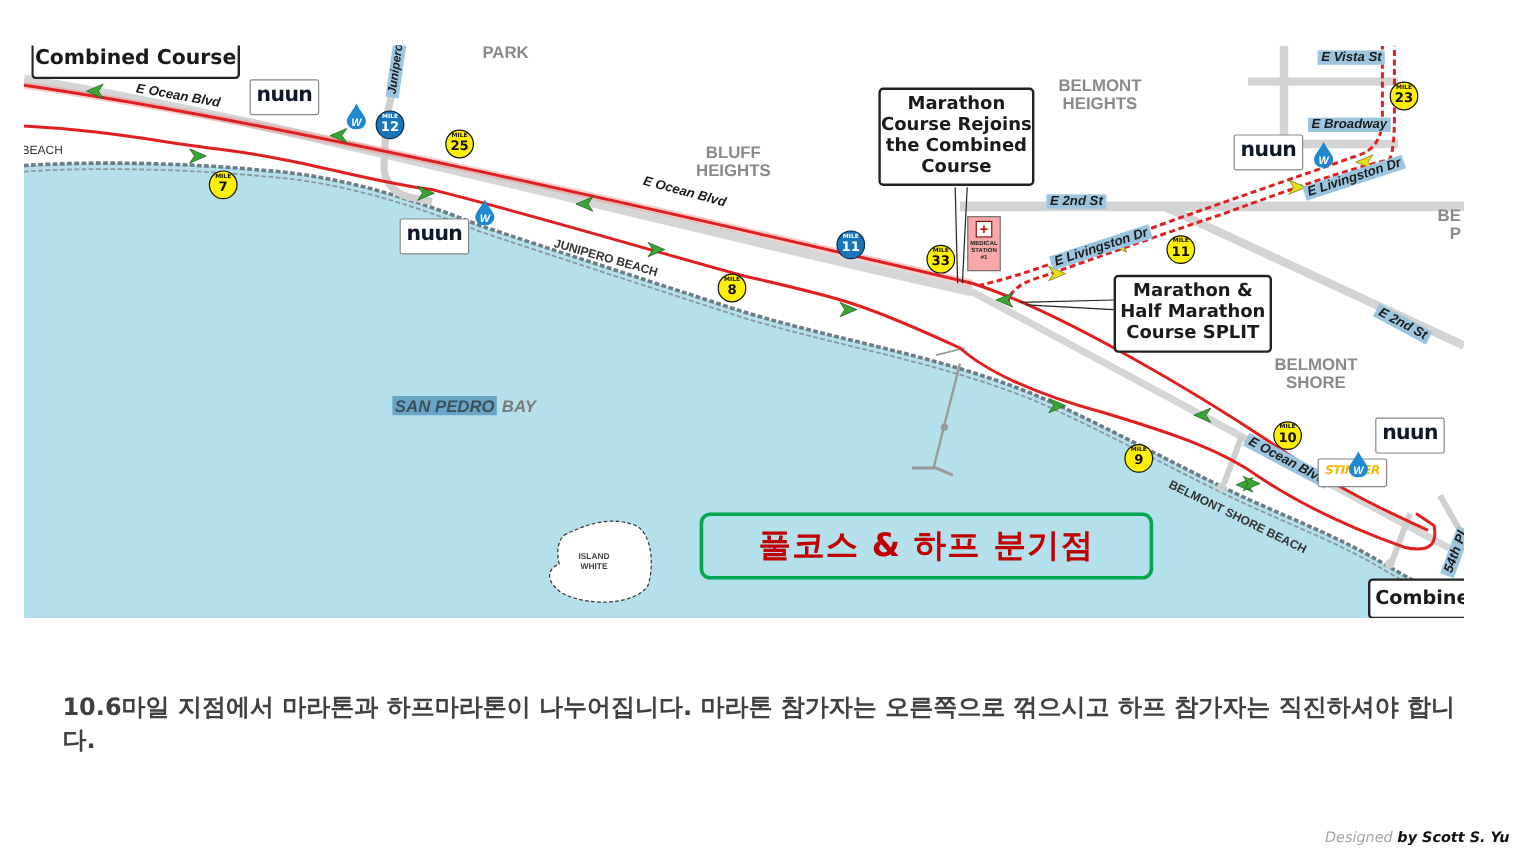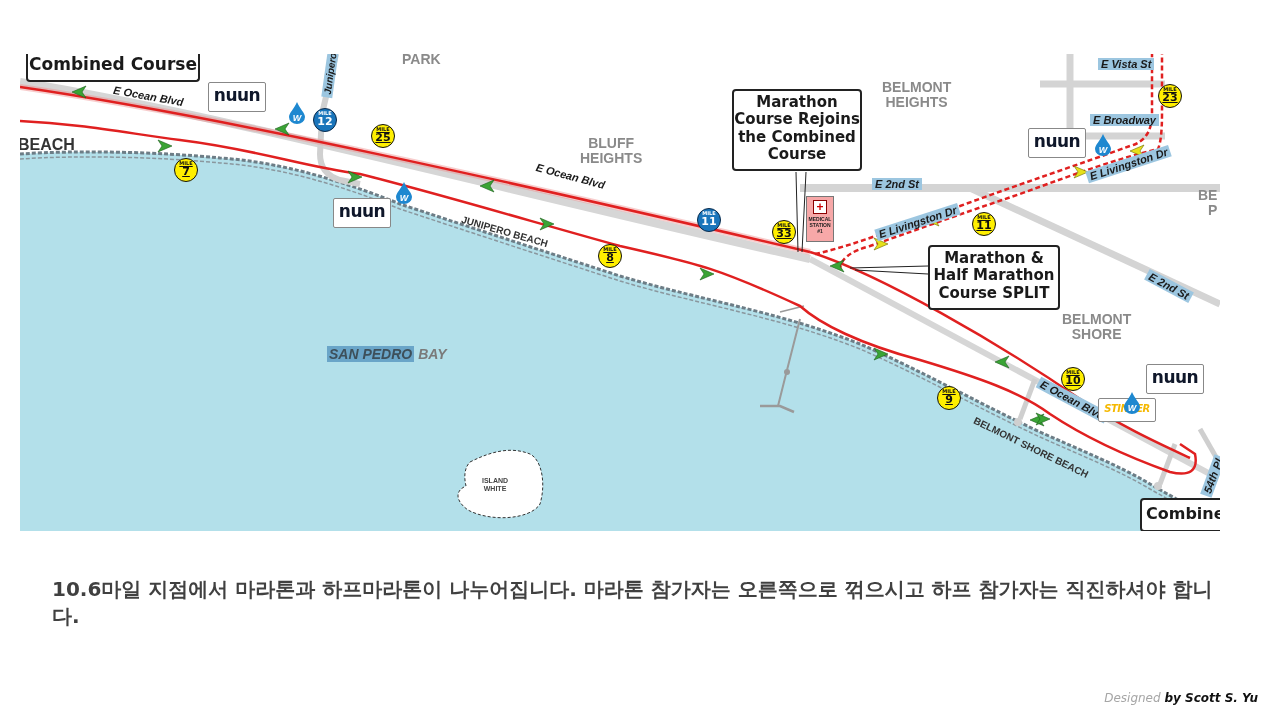--- a/index.html
+++ b/index.html
@@ -1,27 +1,27 @@
 <!DOCTYPE html>
 <html><head>
   <meta charset="utf-8">
   <style>
     html, body { margin: 0; padding: 0; background: #ffffff; }
     body { width: 1280px; height: 720px; position: relative; overflow: hidden; font-family: "Liberation Sans", sans-serif; }
-    .map { position: absolute; left: 20px; top: 38px; width: 1200px; height: 477px; overflow: hidden; background: #ffffff; margin-top: 16px; }
+    .map { position: absolute; left: 20px; top: 38px; width: 1200px; height: 477px; overflow: hidden; background: #ffffff; }
     .map svg { position: absolute; left: 0; top: 0; }
     .abs { position: absolute; }
     .callout { position: absolute; background: #fff; border: 2px solid #222; border-radius: 4px; font-family: "DejaVu Sans", sans-serif; font-weight: bold; color: #1a1a1a; text-align: center; line-height: 1.15; }
     .hood { position: absolute; color: #8a8a8a; font-weight: bold; font-size: 14px; text-align: center; line-height: 1.1; font-family: "Liberation Sans", sans-serif; }
     .street { position: absolute; background: #9cc6e0; color: #1a1a1a; font-style: italic; font-weight: bold; font-size: 11px; padding: 0 3px; white-space: nowrap; font-family: "Liberation Sans", sans-serif; }
     .street.plain { background: transparent; }
     .mile { position: absolute; width: 24px; height: 24px; border-radius: 50%; border: 1.5px solid #111; text-align: center; font-family: "DejaVu Sans", sans-serif; font-weight: bold; color: #111; box-sizing: border-box; }
     .mile .m { display: block; font-size: 5px; line-height: 6px; margin-top: 1px; }
     .mile .n { display: block; font-size: 11px; line-height: 12px; }
-    .mile.yellow { background: #ffef00; text-decoration: underline; }
+    .mile.yellow { background: #ffef00; }
     .mile.blue { background: #1a75bb; color: #fff; border-color: #0a2a4a; text-align: center; }
     .nuun { position: absolute; width: 56px; height: 28px; background: #fff; border: 1.5px solid #888; border-radius: 2px; color: #0f172a; font-weight: bold; font-size: 17px; text-align: center; line-height: 24px; font-family: "DejaVu Sans", sans-serif; letter-spacing: -0.5px; }
     .water { position: absolute; width: 18px; height: 22px; }
     .medical { position: absolute; width: 26px; height: 44px; background: #f7a8a8; border: 1px solid #777; text-align: center; font-size: 5px; font-weight: bold; color: #222; line-height: 6px; font-family: "Liberation Sans", sans-serif; }
     .medical .cross { display: block; width: 14px; height: 14px; margin: 3px auto 2px; border: 1.5px solid #8b0000; background: #fff; color: #c00; font-size: 12px; line-height: 13px; box-sizing: border-box; }
     .highlight-box { position: absolute; left: 563px; top: 389px; width: 378px; height: 56px; border: 3px solid #00a650; border-radius: 9px; box-sizing: border-box; text-align: center; line-height: 50px; color: #c00000; font-weight: bold; font-size: 27px; font-family: "DejaVu Sans", sans-serif; letter-spacing: 1px; }
     .caption { position: absolute; left: 52px; top: 576px; width: 1180px; color: #404040; font-weight: bold; font-size: 20px; line-height: 27px; font-family: "DejaVu Sans", sans-serif; }
     .footer { position: absolute; right: 22px; top: 691px; font-size: 12px; font-style: italic; font-family: "DejaVu Sans", sans-serif; }
     .footer .d { color: #a6a6a6; }
     .footer .b { color: #111; font-weight: bold; }
@@ -133,21 +133,21 @@
   <div class="street" style="left:1014px;top:340px;transform:rotate(28deg);">E Ocean Blvd</div>
   <div class="street" style="left:286px;top:14px;transform:rotate(-82deg);font-size:10px;">Junipero</div>
   <div class="street" style="left:1078px;top:4px;">E Vista St</div>
   <div class="street" style="left:1070px;top:60px;">E Broadway</div>
   <div class="street" style="left:1065px;top:104px;transform:rotate(-18deg);">E Livingston Dr</div>
   <div class="street" style="left:854px;top:162px;transform:rotate(-18deg);">E Livingston Dr</div>
   <div class="street" style="left:852px;top:124px;">E 2nd St</div>
   <div class="street" style="left:1124px;top:226px;transform:rotate(28deg);">E 2nd St</div>
   <div class="street" style="left:1172px;top:416px;transform:rotate(-70deg);">54th Pl</div>
 
-  <div class="abs" style="left:-2px;top:82px;font-size:16px;font-weight:bold;color:#333;">BEACH</div>
+  <div class="abs" style="left:-2px;top:82px;font-size:10px;font-weight:normal;color:#333;">BEACH</div>
   <div class="abs" style="left:440px;top:172px;font-size:10px;font-weight:bold;color:#333;transform:rotate(16deg);white-space:nowrap;">JUNIPERO BEACH</div>
   <div class="abs" style="left:948px;top:388px;font-size:10px;font-weight:bold;color:#333;transform:rotate(26deg);white-space:nowrap;">BELMONT SHORE BEACH</div>
 
   <div class="abs" style="left:307px;top:292px;font-size:14px;font-weight:bold;font-style:italic;white-space:nowrap;">
     <span style="background:#6aa5c8;color:#3d4f5a;padding:0 2px;">SAN PEDRO</span>
     <span style="color:#7a7a7a;">BAY</span>
   </div>
   <div class="abs" style="left:462px;top:423px;font-size:7px;font-weight:bold;color:#444;text-align:center;line-height:8px;">
     <div>ISLAND</div>
     <div>WHITE</div>
@@ -217,20 +217,21 @@
       <text x="9" y="19" font-size="9" fill="#fff" text-anchor="middle" font-weight="bold" font-style="italic" font-family="Liberation Sans, sans-serif">W</text>
     </svg>
 
   <div class="medical" style="left:786px;top:142px;">
     <span class="cross">+</span>
     <div>MEDICAL</div>
     <div>STATION</div>
     <div>#1</div>
   </div>
 
+  <div class="highlight-box">풀코스 &amp; 하프 분기점</div>
 </div>
 
 <div class="caption">10.6마일 지점에서 마라톤과 하프마라톤이 나누어집니다. 마라톤 참가자는 오른쪽으로 꺾으시고 하프 참가자는 직진하셔야 합니다.</div>
 
 <div class="footer">
   <span class="d">Designed</span>
   <span class="b">by Scott S. Yu</span>
 </div>
 
 </body></html>

